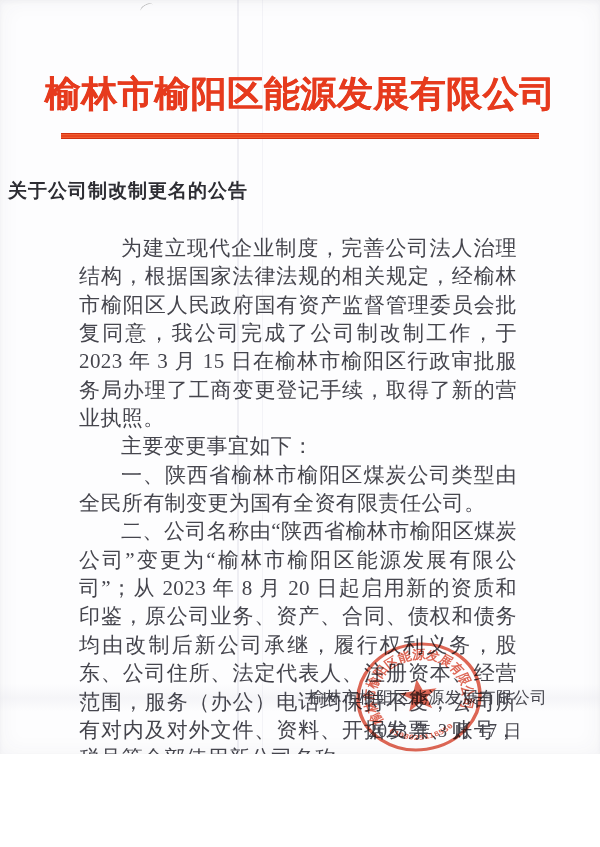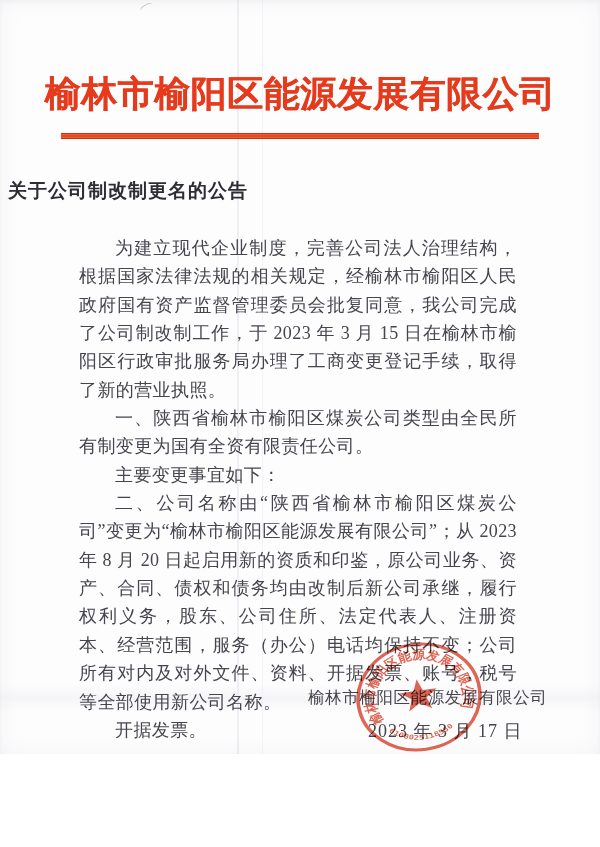--- a/index.html
+++ b/index.html
@@ -64,21 +64,21 @@
     margin: 8px;
     font-size: 19px;
     font-weight: bold;
     letter-spacing: 1px;
     color: #2d2d33;
   }
   .body-text {
     position: absolute;
     top: 234px; left: 79px;
     width: 438px;
-    font-size: 18px;
+    font-size: 21px;
     line-height: 28.35px;
     letter-spacing: 0.4px;
     color: #45454d;
     text-align: justify;
   }
   .body-text p {
     margin: 0;
     text-indent: 2em;
   }
   .sig-company {
@@ -138,22 +138,22 @@
   <div class="pencil-mark"></div>
 
   <h1 class="letterhead">榆林市榆阳区能源发展有限公司</h1>
 
   <div class="red-rule"></div>
 
   <h2 class="doc-title">关于公司制改制更名的公告</h2>
 
   <div class="body-text">
     <p>为建立现代企业制度，完善公司法人治理结构，根据国家法律法规的相关规定，经榆林市榆阳区人民政府国有资产监督管理委员会批复同意，我公司完成了公司制改制工作，于 2023 年 3 月 15 日在榆林市榆阳区行政审批服务局办理了工商变更登记手续，取得了新的营业执照。</p>
+    <p>主要变更事宜如下：</p>
     <p>一、陕西省榆林市榆阳区煤炭公司类型由全民所有制变更为国有全资有限责任公司。</p>
-    <p>主要变更事宜如下：</p>
     <p>二、公司名称由“陕西省榆林市榆阳区煤炭公司”变更为“榆林市榆阳区能源发展有限公司”；从 2023 年 8 月 20 日起启用新的资质和印鉴，原公司业务、资产、合同、债权和债务均由改制后新公司承继，履行权利义务，股东、公司住所、法定代表人、注册资本、经营范围，服务（办公）电话均保持不变；公司所有对内及对外文件、资料、开据发票、账号，税号等全部使用新公司名称。</p>
     <p>开据发票。</p>
   </div>
 
   <div class="sig-company">榆林市榆阳区能源发展有限公司</div>
 
   <div class="sig-date">2023 年 3 月 17 日</div>
 
   <svg class="seal" viewBox="0 0 134 134" preserveAspectRatio="none" xmlns="http://www.w3.org/2000/svg" xmlns:xlink="http://www.w3.org/1999/xlink">
     <circle class="seal-ring" cx="67" cy="67" r="62"></circle>

